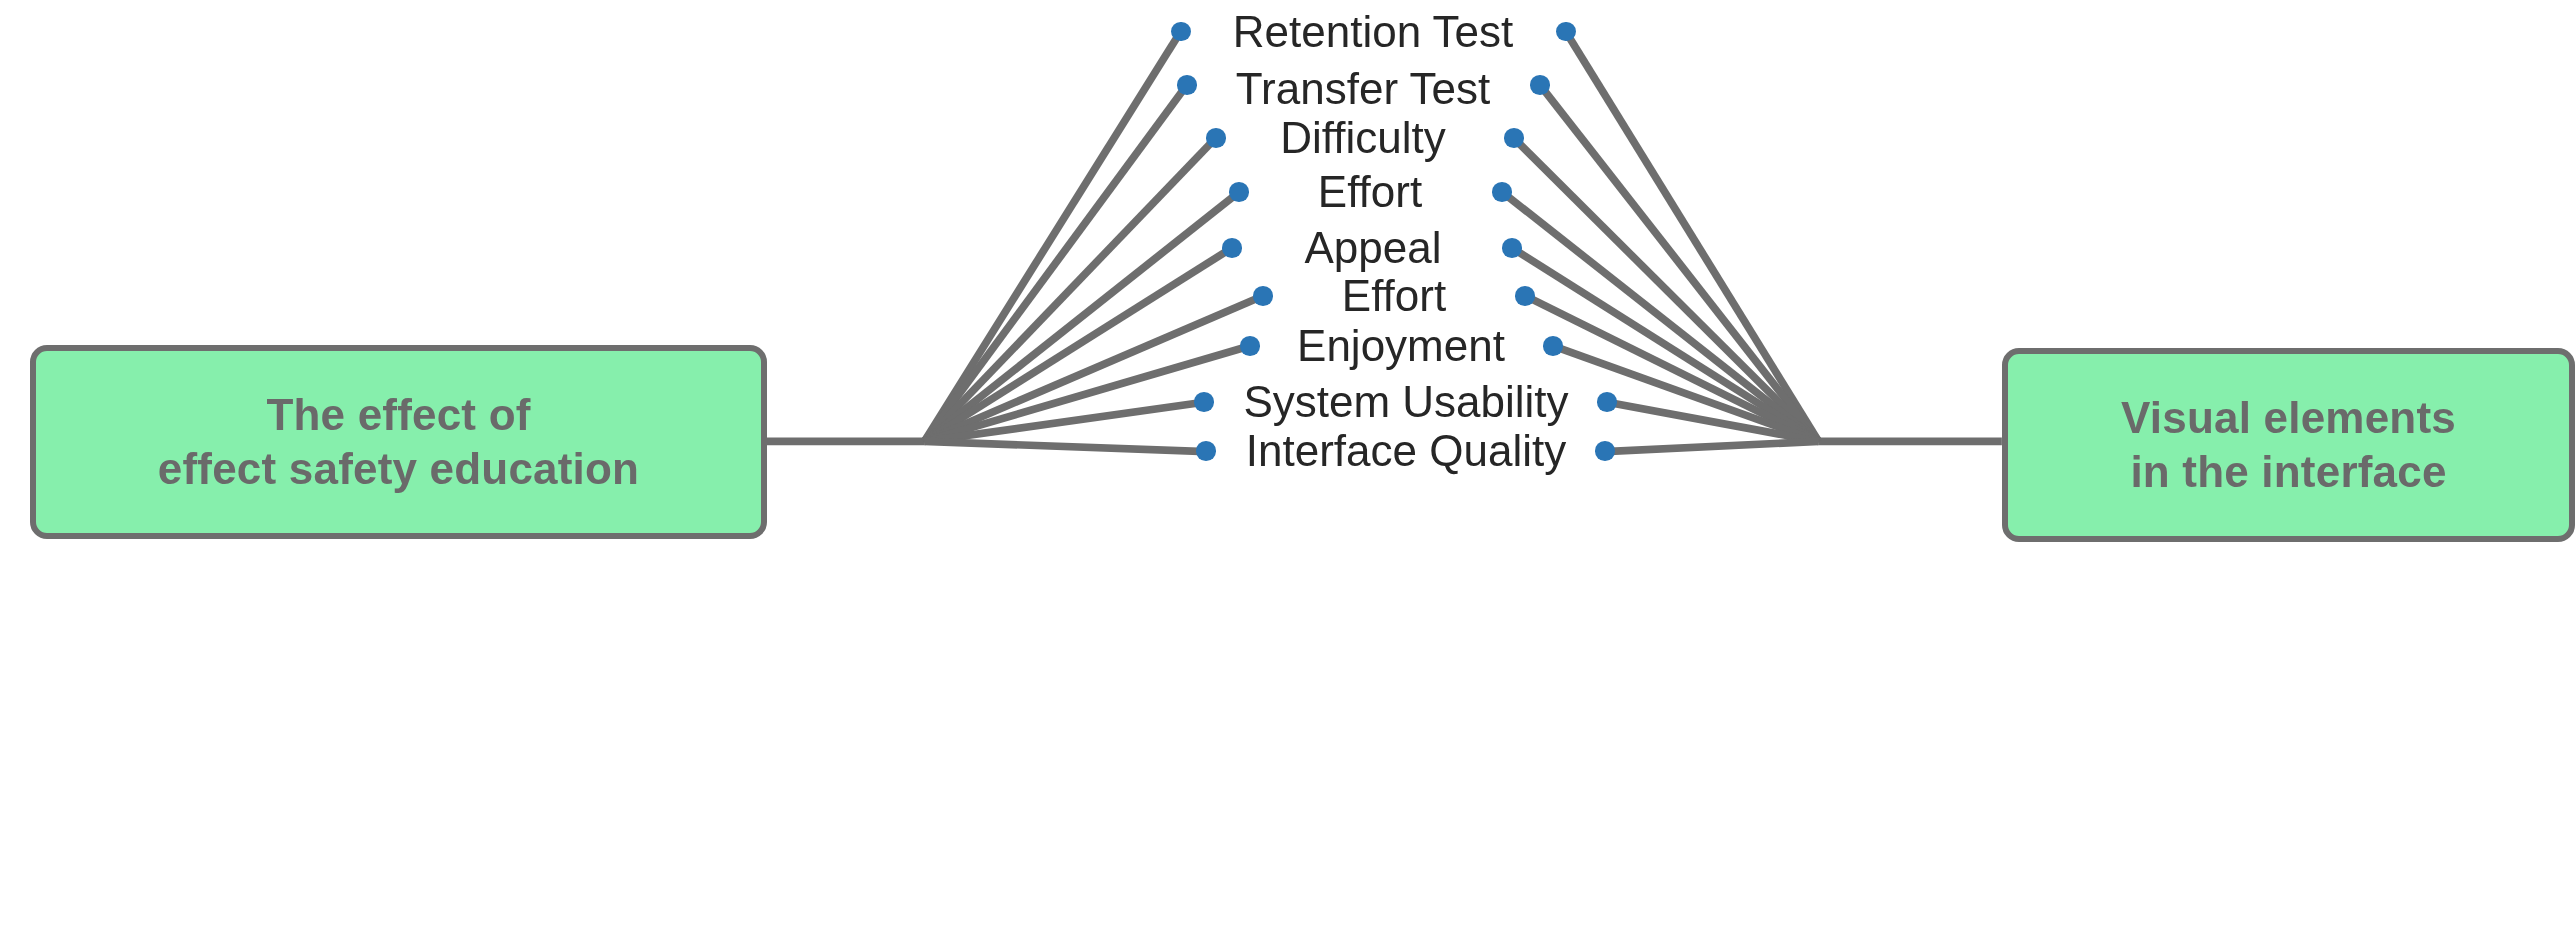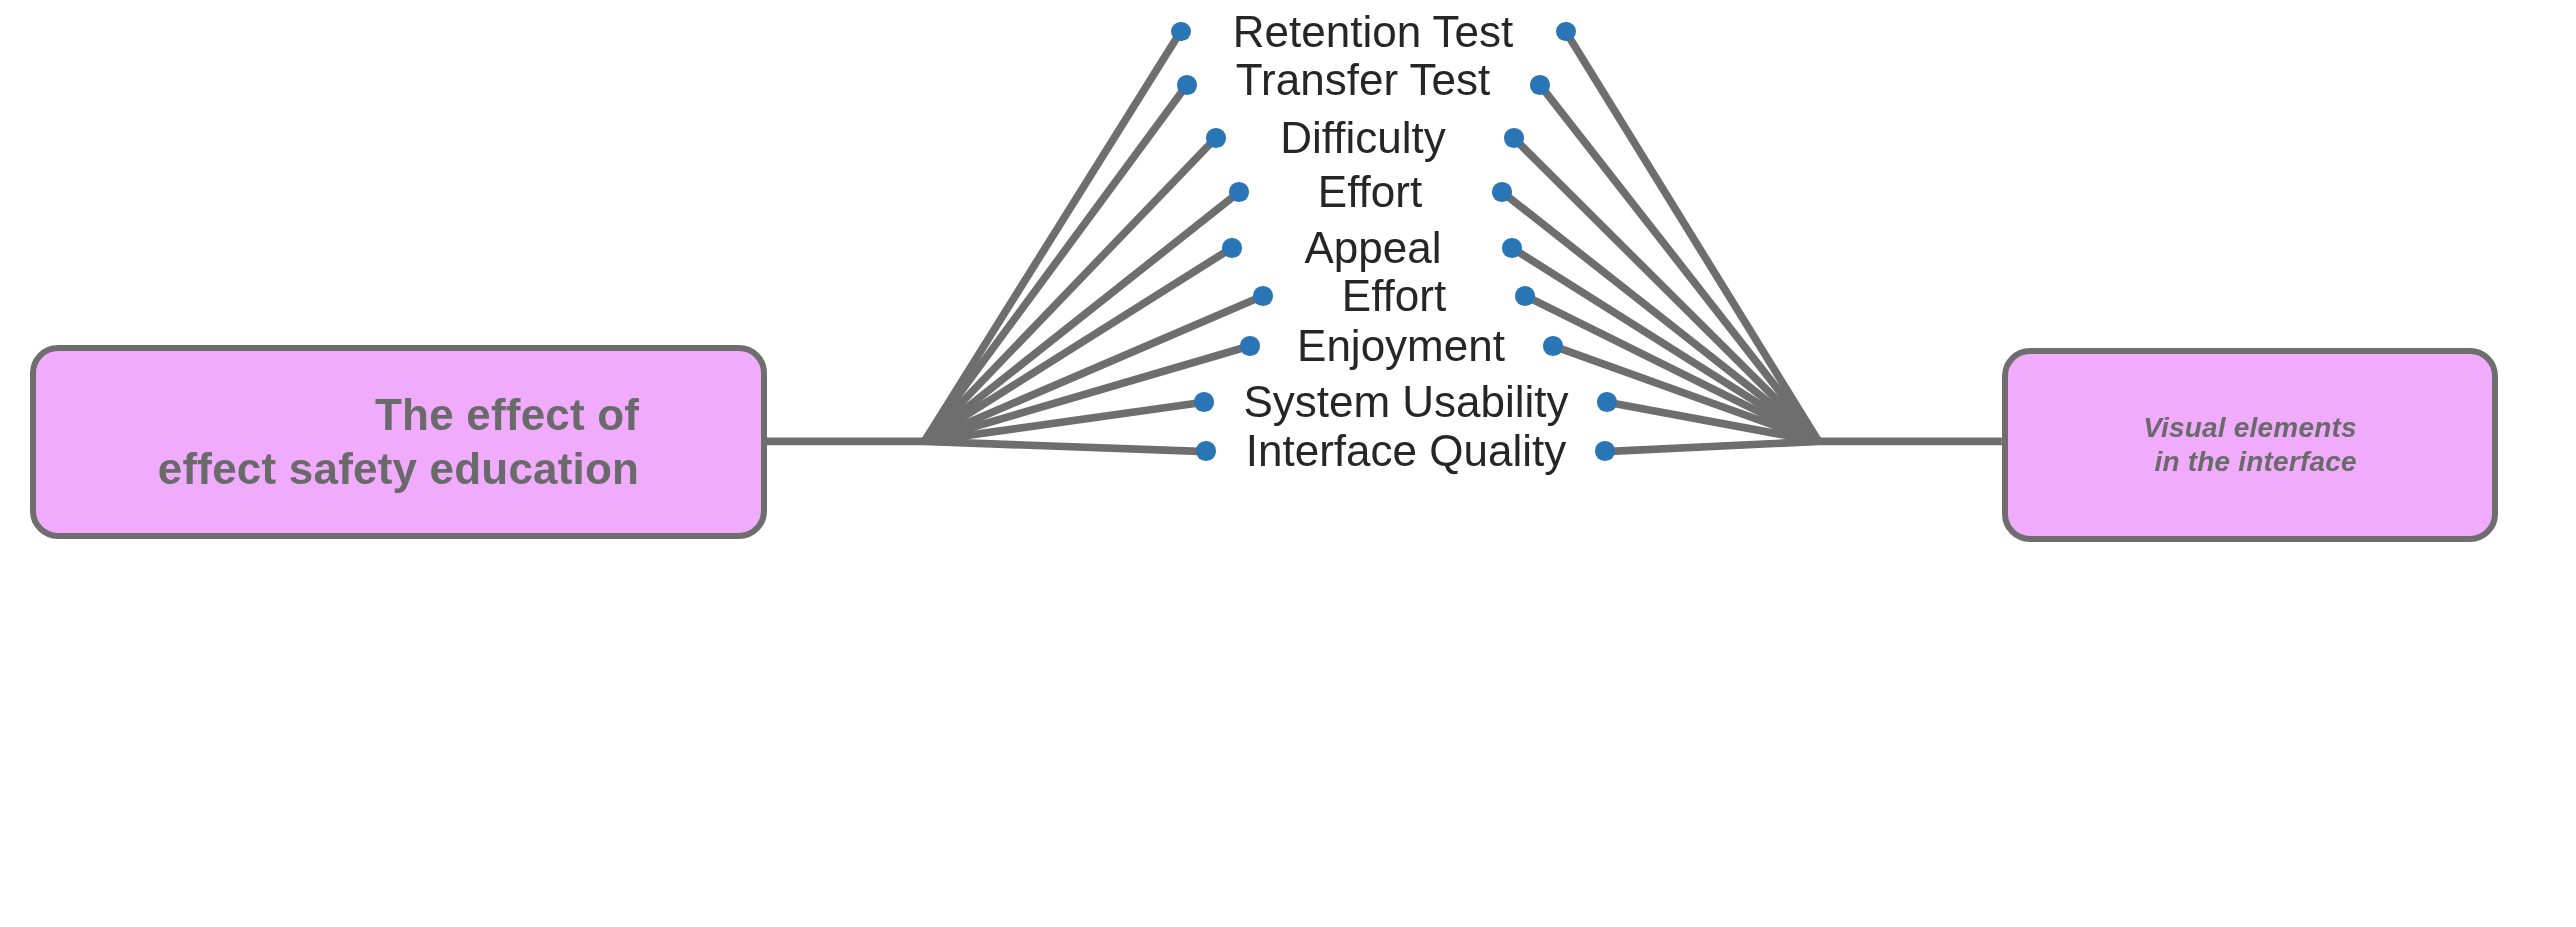--- a/index.html
+++ b/index.html
@@ -21,45 +21,44 @@
     position: absolute;
     left: 0;
     top: 0;
     width: 2576px;
     height: 928px;
   }
   .endbox {
     position: absolute;
     box-sizing: border-box;
     border: 6px solid #6e6e6e;
-    border-radius: 28px;
-    background: #f0abfc;
+    border-radius: 17px;
+    background: #86efac;
     display: flex;
     align-items: center;
     justify-content: center;
-    text-align: right;
+    text-align: center;
     color: #6a6a6a;
     font-weight: bold;
     line-height: 1.22;
     letter-spacing: 0.2px;
   }
   #left-box {
     left: 30px;
     top: 345px;
     width: 737px;
     height: 194px;
     font-size: 44px;
   }
   #right-box {
     left: 2002px;
     top: 348px;
-    width: 496px;
+    width: 573px;
     height: 194px;
-    font-size: 28px;
-    font-style: italic;
+    font-size: 44px;
   }
   .endbox .line2 { display: block; }
   .node-label {
     position: absolute;
     transform: translate(-50%, -50%);
     white-space: nowrap;
     color: #262626;
     font-size: 44px;
     font-weight: normal;
     letter-spacing: 0px;
@@ -117,21 +116,21 @@
       <span class="line2">in the interface</span>
     </div>
   </div>
 
   <div id="nodes-layer">
       <div class="dot" style="left: 1181px; top: 31.5px;"></div>
       <div class="dot" style="left: 1566px; top: 31.5px;"></div>
       <div class="node-label" style="left: 1373px; top: 31.5px;">Retention Test</div>
       <div class="dot" style="left: 1187px; top: 85px;"></div>
       <div class="dot" style="left: 1540px; top: 85px;"></div>
-      <div class="node-label" style="left: 1363px; top: 80px;">Transfer Test</div>
+      <div class="node-label" style="left: 1363px; top: 89px;">Transfer Test</div>
       <div class="dot" style="left: 1216px; top: 138px;"></div>
       <div class="dot" style="left: 1514px; top: 138px;"></div>
       <div class="node-label" style="left: 1363px; top: 138px;">Difficulty</div>
       <div class="dot" style="left: 1239px; top: 192px;"></div>
       <div class="dot" style="left: 1502px; top: 192px;"></div>
       <div class="node-label" style="left: 1370px; top: 192px;">Effort</div>
       <div class="dot" style="left: 1232px; top: 248px;"></div>
       <div class="dot" style="left: 1512px; top: 248px;"></div>
       <div class="node-label" style="left: 1373px; top: 248px;">Appeal</div>
       <div class="dot" style="left: 1263px; top: 296px;"></div>

